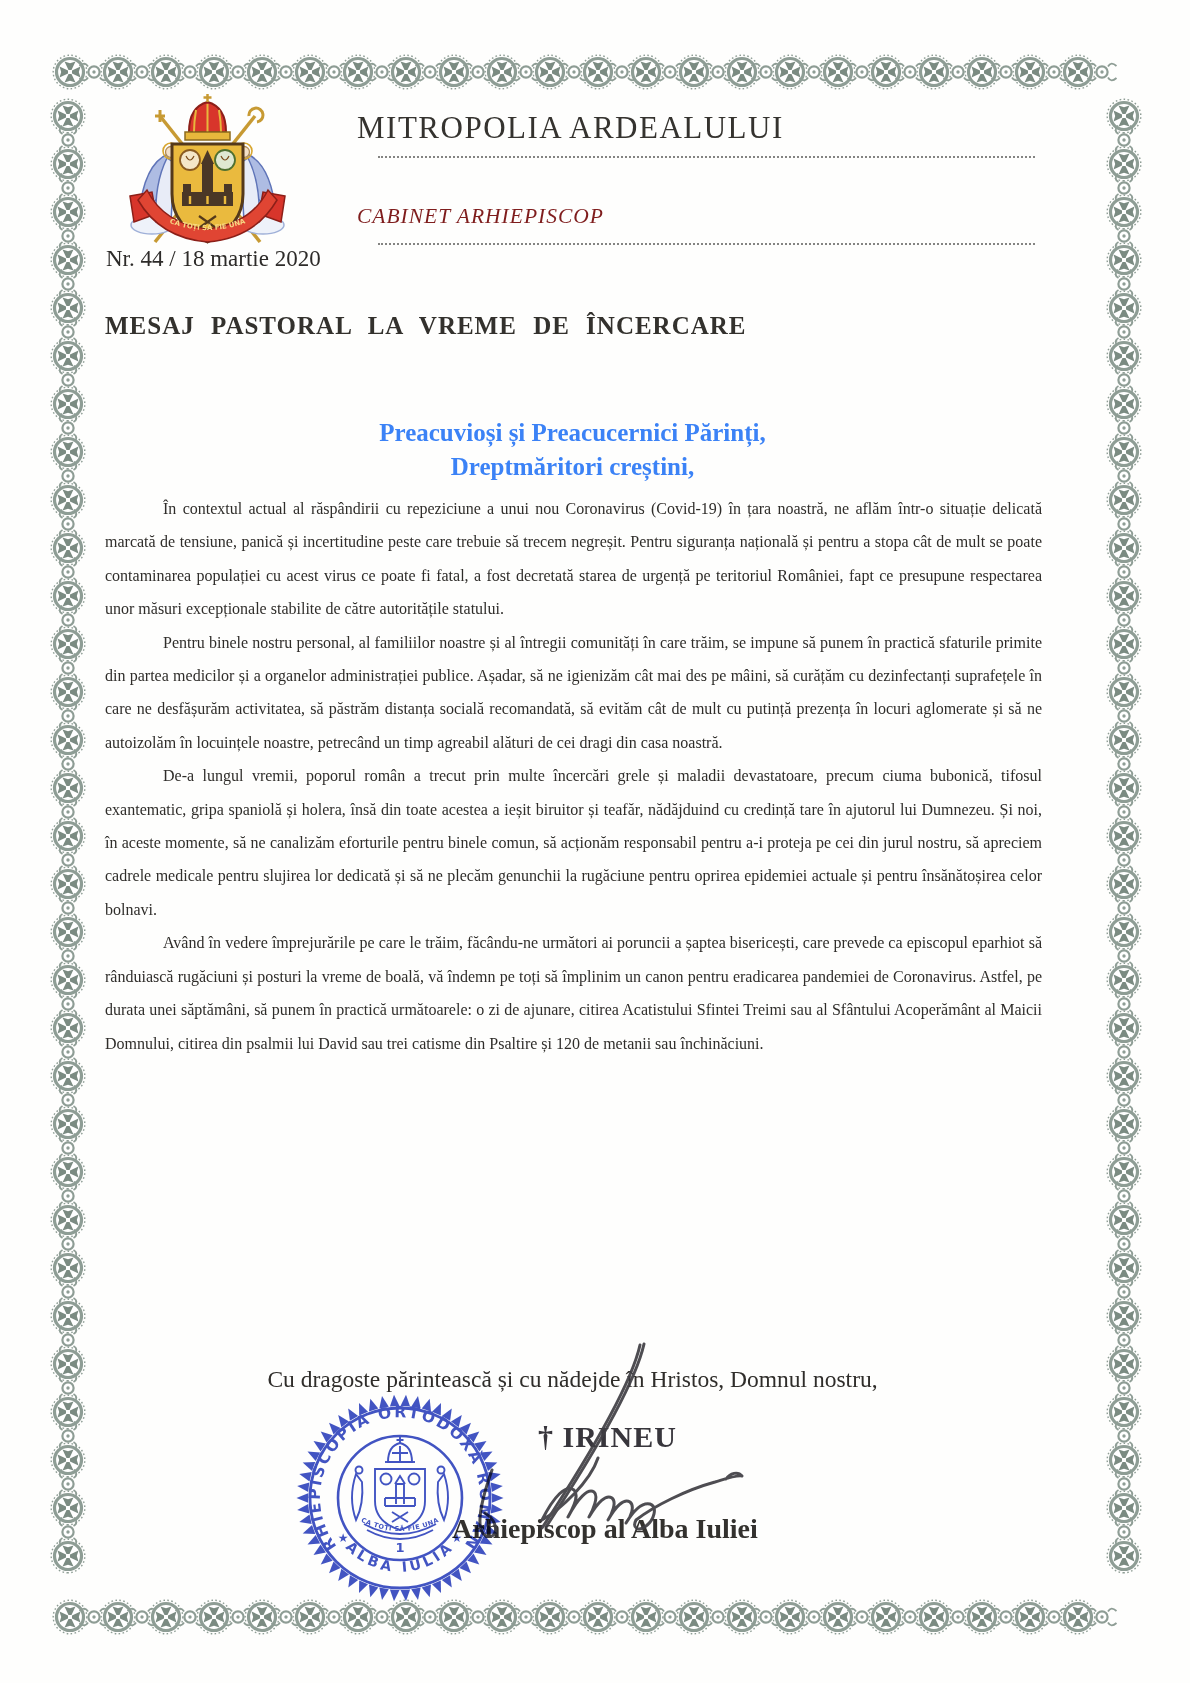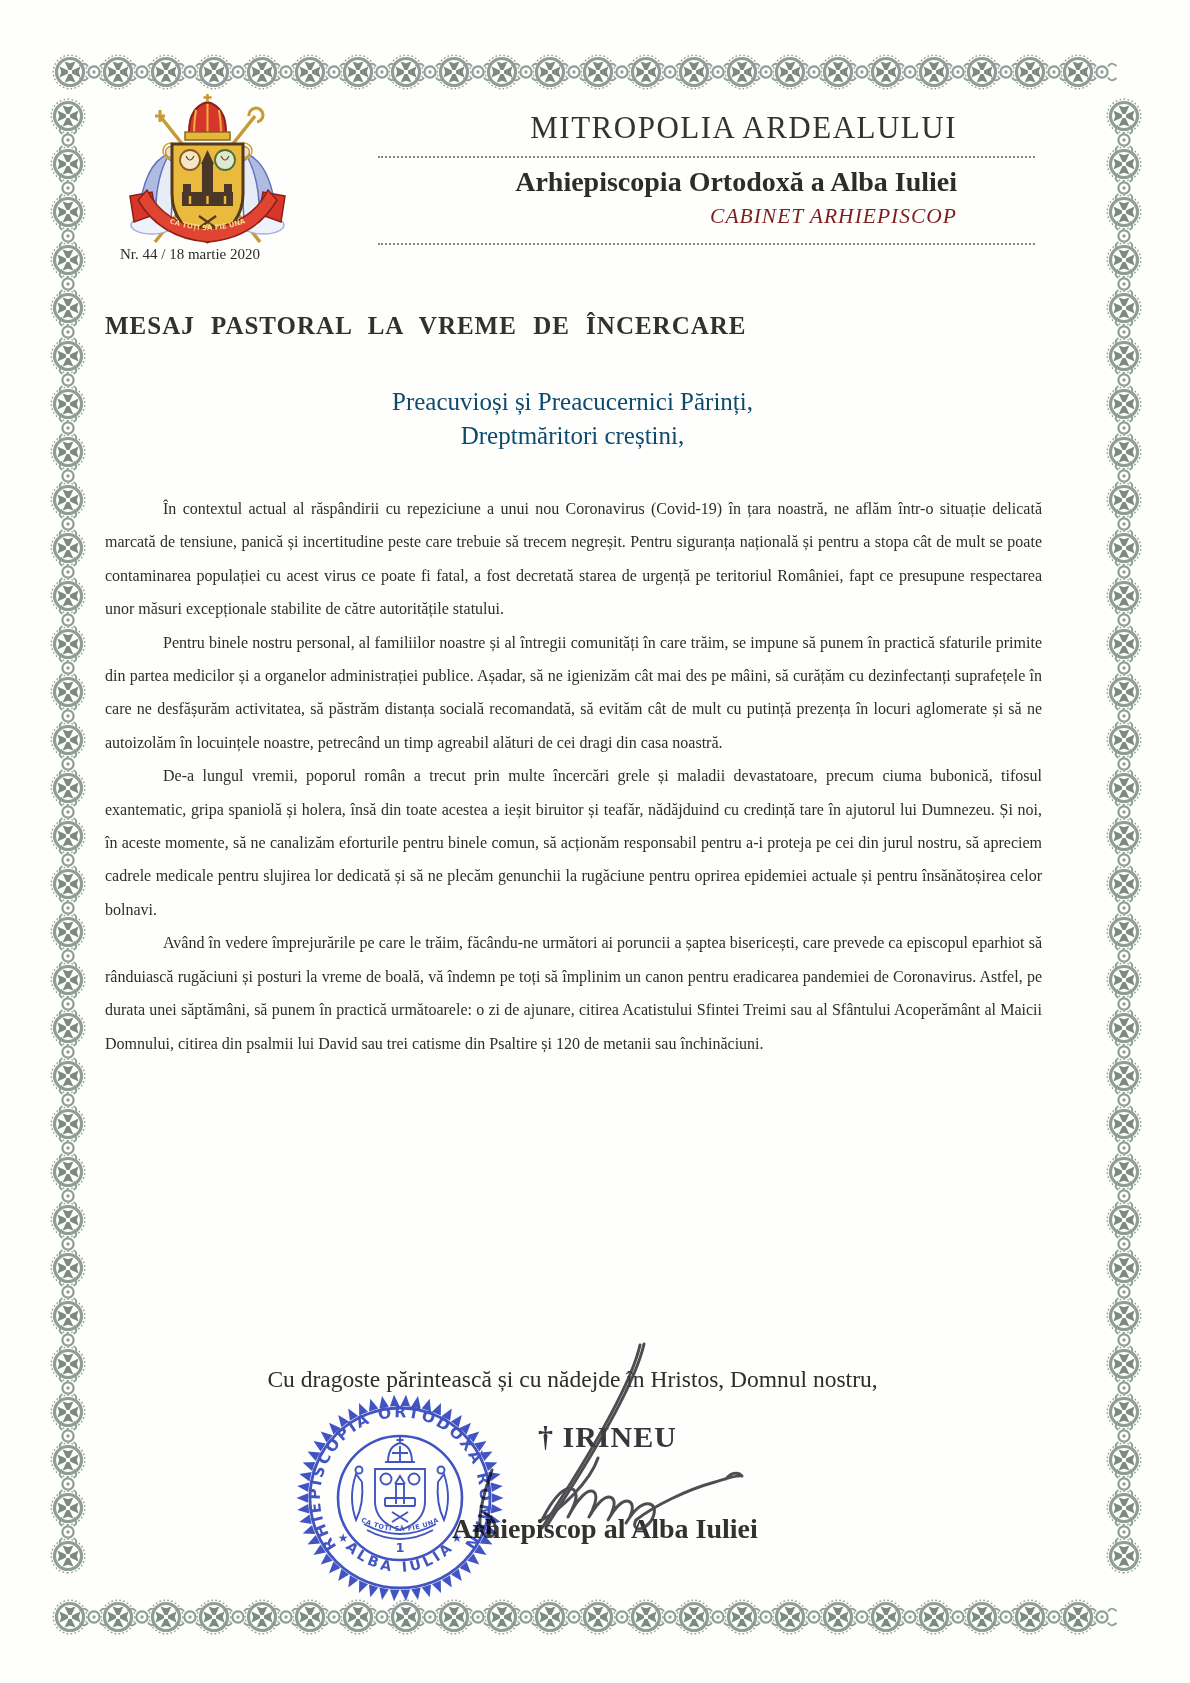--- a/index.html
+++ b/index.html
@@ -4,31 +4,31 @@
 <style>
   html,body{margin:0;padding:0;background:#ffffff;}
   .page{
     position:relative;width:1190px;height:1683px;background:#fefefd;
     font-family:"Liberation Serif","DejaVu Serif",serif;color:#2d2b29;overflow:hidden;
   }
   .border-strip{position:absolute;z-index:1;}
   .border-strip svg{display:block;}
   .rot{transform:rotate(90deg);transform-origin:0 0;}
   .emblem{position:absolute;left:110px;top:92px;z-index:2;}
-  .hdr{position:absolute;z-index:2;text-align:right;}
+  .hdr{position:absolute;z-index:2;text-align:left;}
   .hdr-org-top{left:357px;top:110px;width:600px;font-size:31px;letter-spacing:1.5px;color:#35332f;}
   .hdr-rule{position:absolute;left:378px;width:657px;border-top:2px dotted #6f6f6d;opacity:.85;z-index:2;}
   .rule1{top:156px;} .rule2{top:243px;}
   .hdr-org-main{left:357px;top:166px;width:600px;font-size:28px;font-weight:bold;color:#2e2c29;}
   .hdr-office{left:357px;top:204px;width:600px;font-size:21.5px;font-style:italic;letter-spacing:1px;color:#7f1d1d;}
-  .ref-no{position:absolute;left:120px;top:246px;font-size:15px;z-index:2;}
+  .ref-no{position:absolute;left:106px;top:246px;font-size:23px;z-index:2;}
   .doc-title{position:absolute;left:105px;top:312px;width:935px;text-align:left;
     font-size:25px;font-weight:bold;letter-spacing:1px;word-spacing:9px;color:#33312d;z-index:2;}
-  .salutation{position:absolute;left:105px;top:385px;width:935px;text-align:center;
-    font-size:25px;font-weight:normal;line-height:34px;color:#0c4a6e;z-index:2;}
+  .salutation{position:absolute;left:105px;top:416px;width:935px;text-align:center;
+    font-size:25px;font-weight:bold;line-height:34px;color:#3b82f6;z-index:2;}
   .body-text{position:absolute;left:105px;top:492px;width:937px;z-index:2;
     font-size:16px;line-height:33.4px;text-align:justify;color:#2f2d2a;}
   .body-text p{margin:0;text-indent:58px;}
   .closing{position:absolute;left:105px;top:1366px;width:935px;text-align:center;
     font-size:23.5px;color:#2f2d2a;z-index:2;}
   .sig-name{position:absolute;left:538px;top:1420px;font-size:30px;font-weight:bold;
     letter-spacing:1px;color:#38363c;z-index:3;}
   .sig-title{position:absolute;left:452px;top:1513px;font-size:28px;font-weight:bold;color:#33312e;z-index:3;}
   .sig-script{position:absolute;left:430px;top:1330px;z-index:4;}
   .stamp{position:absolute;left:296px;top:1394px;z-index:5;mix-blend-mode:multiply;opacity:.93;}
@@ -1907,21 +1907,20 @@
       <polygon points="175,104 153,100 149,122 171,130" fill="#d8352b" stroke="#8c1f18" stroke-width="1.5"></polygon>
       <path d="M 28,108 Q 50,146 97.5,150 Q 145,146 167,108 L 158,98 Q 141,132 97.5,137 Q 54,132 37,98 Z" fill="#e04533" stroke="#8c1f18" stroke-width="1.5"></path>
       <text font-family="'DejaVu Sans',sans-serif" font-size="7" font-weight="bold" fill="#f7d883">
         <textPath href="#embRibbonPath" startOffset="50%" text-anchor="middle">CA TOȚI SĂ FIE UNA</textPath>
       </text>
     </g>
   </svg>
 
   <div class="hdr hdr-org-top" style="position:absolute;">MITROPOLIA ARDEALULUI</div>
   <div class="hdr-rule rule1"></div>
-  <div class="hdr hdr-org-main" style="position:absolute;">Arhiepiscopia Ortodoxă a Alba Iuliei</div>
   <div class="hdr hdr-office" style="position:absolute;">CABINET ARHIEPISCOP</div>
   <div class="hdr-rule rule2"></div>
   <div class="ref-no">Nr. 44 / 18 martie 2020</div>
 
   <div class="doc-title">MESAJ  PASTORAL  LA  VREME  DE  ÎNCERCARE</div>
   <div class="salutation">
     <div>Preacuvioși și Preacucernici Părinți,</div>
     <div>Dreptmăritori creștini,</div>
   </div>
 

